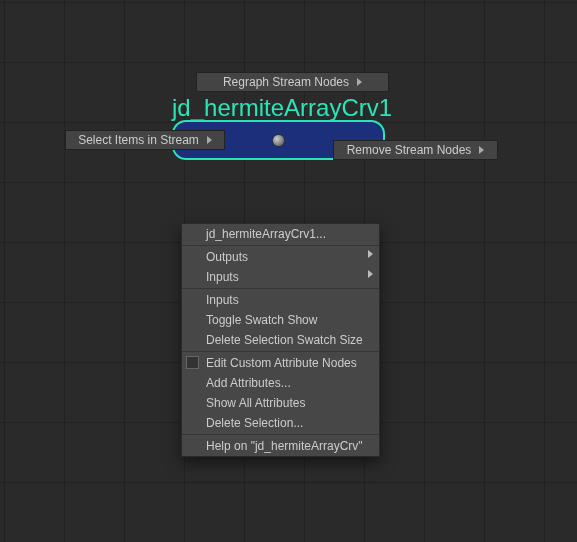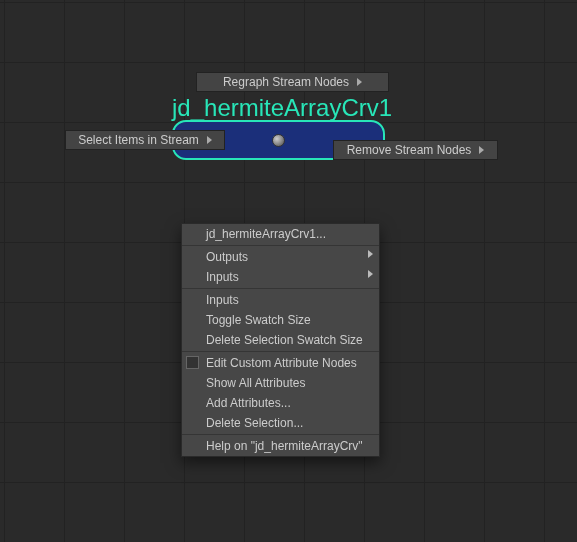--- a/index.html
+++ b/index.html
@@ -162,36 +162,36 @@
   <div class="menu-item">
     <span>Inputs</span>
     <span class="submenu-arrow"></span>
   </div>
   <div class="menu-sep"></div>
 
   <div class="menu-item">
     <span>Inputs</span>
   </div>
   <div class="menu-item">
-    <span>Toggle Swatch Size</span>
+    <span>Toggle Swatch Show</span>
   </div>
   <div class="menu-item">
     <span>Delete Selection Swatch Size</span>
   </div>
   <div class="menu-sep"></div>
 
   <div class="menu-item">
     <span class="menu-checkbox"></span>
     <span>Edit Custom Attribute Nodes</span>
   </div>
   <div class="menu-item">
-    <span>Show All Attributes</span>
+    <span>Add Attributes...</span>
   </div>
   <div class="menu-item">
-    <span>Add Attributes...</span>
+    <span>Show All Attributes</span>
   </div>
   <div class="menu-item">
     <span>Delete Selection...</span>
   </div>
   <div class="menu-sep"></div>
 
   <div class="menu-item">
     <span>Help on "jd_hermiteArrayCrv"</span>
   </div>
 </div>

